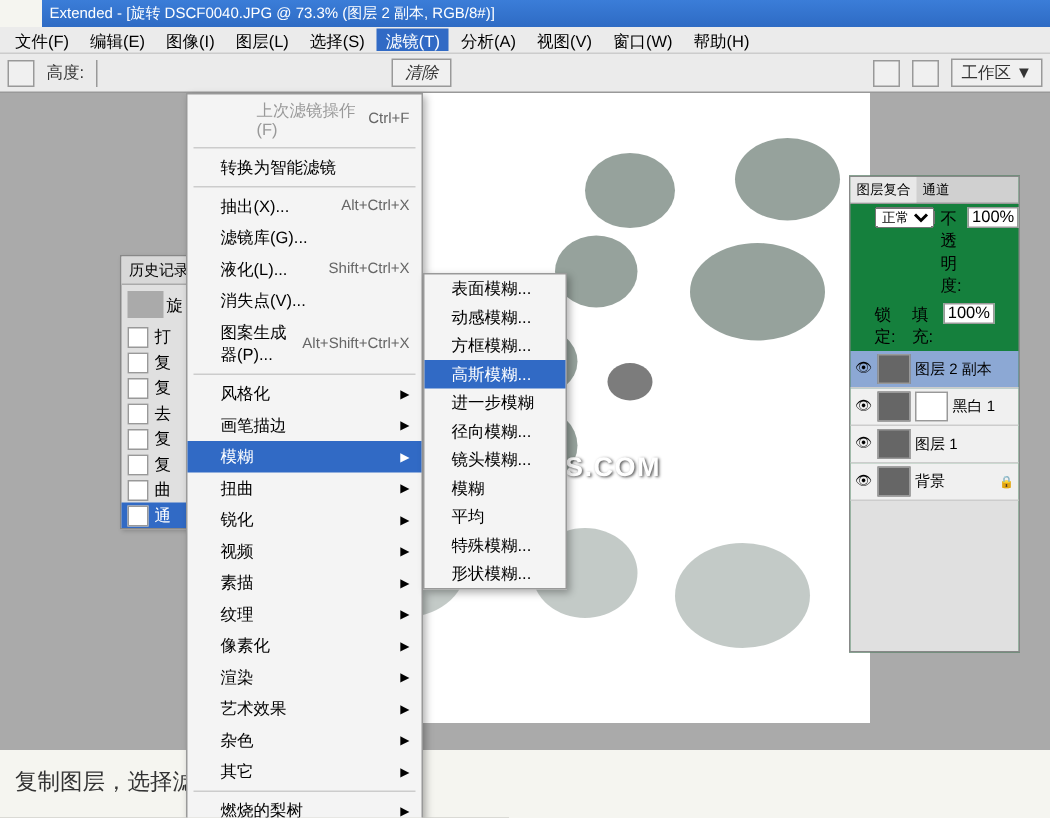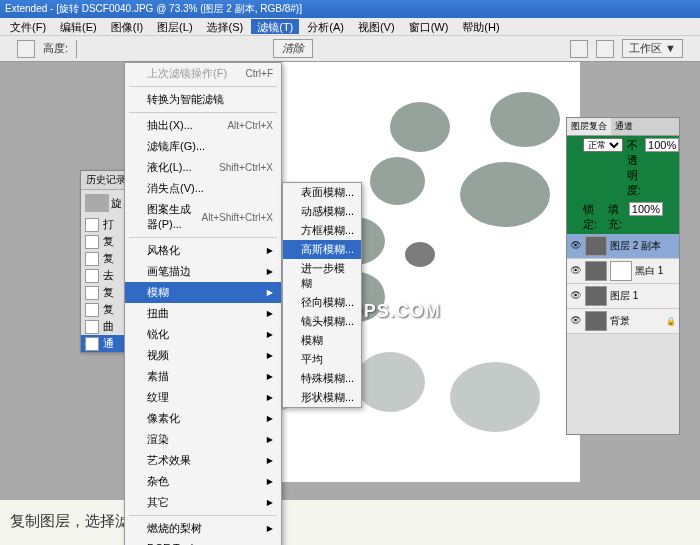--- a/index.html
+++ b/index.html
@@ -1,36 +1,36 @@
 <!DOCTYPE html>
 <html><head>
 <meta charset="utf-8">
 <style>
 * { margin: 0; padding: 0; box-sizing: border-box; font-family: "SimSun", "宋体", sans-serif; font-size: 11px; }
 body { width: 700px; height: 545px; background: #f5f5f0; overflow: hidden; position: relative; }
-.titlebar { background: linear-gradient(to bottom, #3b7dd8, #2e6bc4); color: #fff; padding: 2px 5px; height: 18px; font-size: 10px; }
+.titlebar { background: linear-gradient(to bottom, #3b7dd8, #2e6bc4); color: #fff; padding: 2px 5px; height: 18px; font-size: 10px; margin-left: 28px; }
 .menubar { background: #ebebeb; height: 18px; display: flex; padding: 1px 4px; gap: 2px; border-bottom: 1px solid #ccc; }
 .menubar span { padding: 1px 6px; font-size: 11px; color: #000; }
 .menubar span.active { background: #316ac5; color: #fff; }
-.optbar { background: #ebebeb; height: 26px; display: flex; align-items: center; padding: 2px 17px; gap: 8px; border-bottom: 1px solid #999; }
+.optbar { background: #ebebeb; height: 26px; display: flex; align-items: center; padding: 2px 5px; gap: 8px; border-bottom: 1px solid #999; }
 .optbar .ctrl { font-size: 11px; color: #333; }
 .optbar .iconbtn { width: 18px; height: 18px; border: 1px solid #999; background: #f0f0f0; }
 .optbar .sep { width: 1px; height: 18px; background: #999; }
 .workspace { position: relative; width: 100%; height: calc(100% - 62px - 45px); background: #aaa; }
 
 
 .dropdown { position: absolute; top: 0; left: 124px; width: 158px; background: #f4f4f4; border: 1px solid #999; box-shadow: 2px 2px 5px rgba(0,0,0,0.3); z-index: 100; }
 .dropdown .mi { padding: 3px 8px 3px 22px; font-size: 11px; display: flex; justify-content: space-between; align-items: center; position: relative; }
-.dropdown .mi.disabled { color: #999; }
+.dropdown .mi.disabled { color: #999; margin-left: 24px; }
 .dropdown .mi.hl { background: #316ac5; color: #fff; }
 .dropdown .sep { height: 1px; background: #ccc; margin: 2px 4px; }
 .dropdown .shortcut { font-size: 10px; color: #666; }
 .dropdown .arrow { font-size: 8px; }
 
-.submenu { position: absolute; top: 120px; left: 282px; width: 80px; background: #f4f4f4; border: 1px solid #999; box-shadow: 2px 2px 5px rgba(0,0,0,0.3); z-index: 101; }
+.submenu { position: absolute; top: 120px; left: 282px; width: 96px; background: #f4f4f4; border: 1px solid #999; box-shadow: 2px 2px 5px rgba(0,0,0,0.3); z-index: 101; }
 .submenu .mi { padding: 2px 6px 2px 18px; font-size: 11px; }
 .submenu .mi.hl { background: #316ac5; color: #fff; }
 
 
 .history { position: absolute; top: 108px; left: 80px; width: 108px; background: #e0e0e0; border: 1px solid #888; box-shadow: 1px 1px 3px rgba(0,0,0,0.2); z-index: 50; }
 .history .tab { background: #d8d8d8; padding: 2px 5px; font-size: 10px; border-bottom: 1px solid #aaa; }
 .history .row { display: flex; align-items: center; padding: 1px 4px; gap: 4px; font-size: 10px; }
 .history .row.active { background: #316ac5; color: #fff; }
 .history .icon { width: 14px; height: 14px; background: #fff; border: 1px solid #999; }
 .history .thumb { width: 24px; height: 18px; background: #aaa; margin: 2px; }

